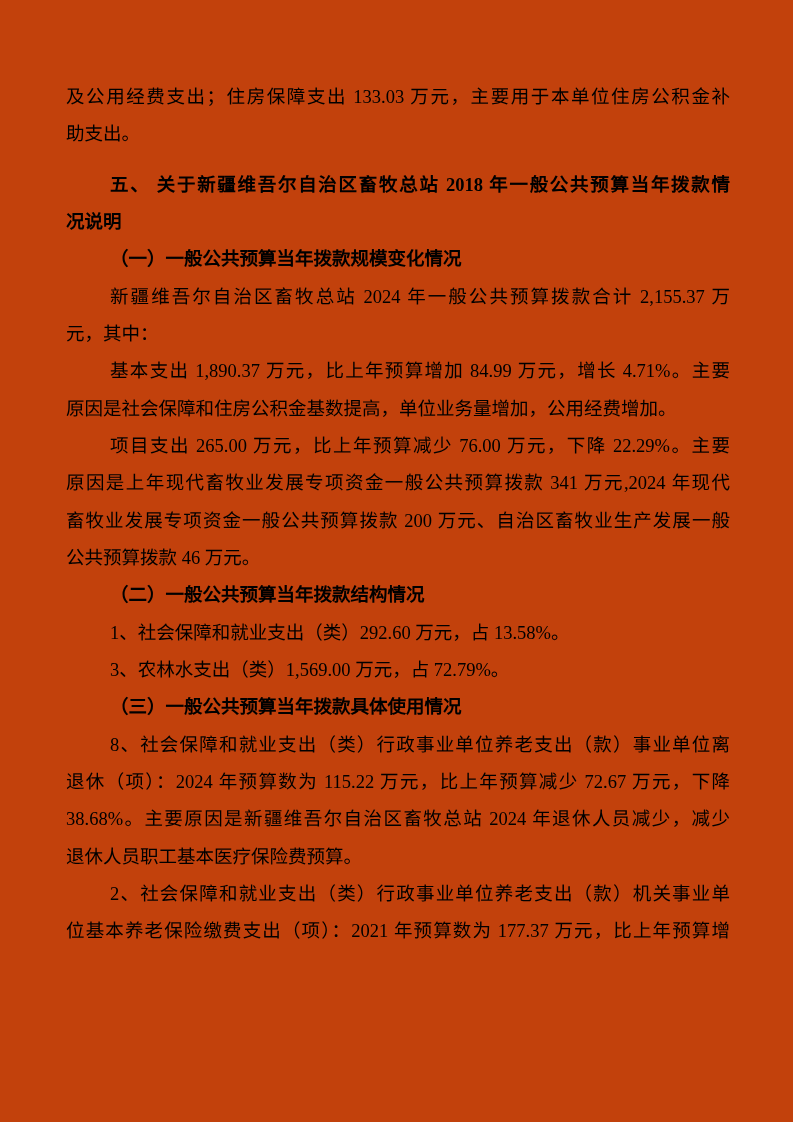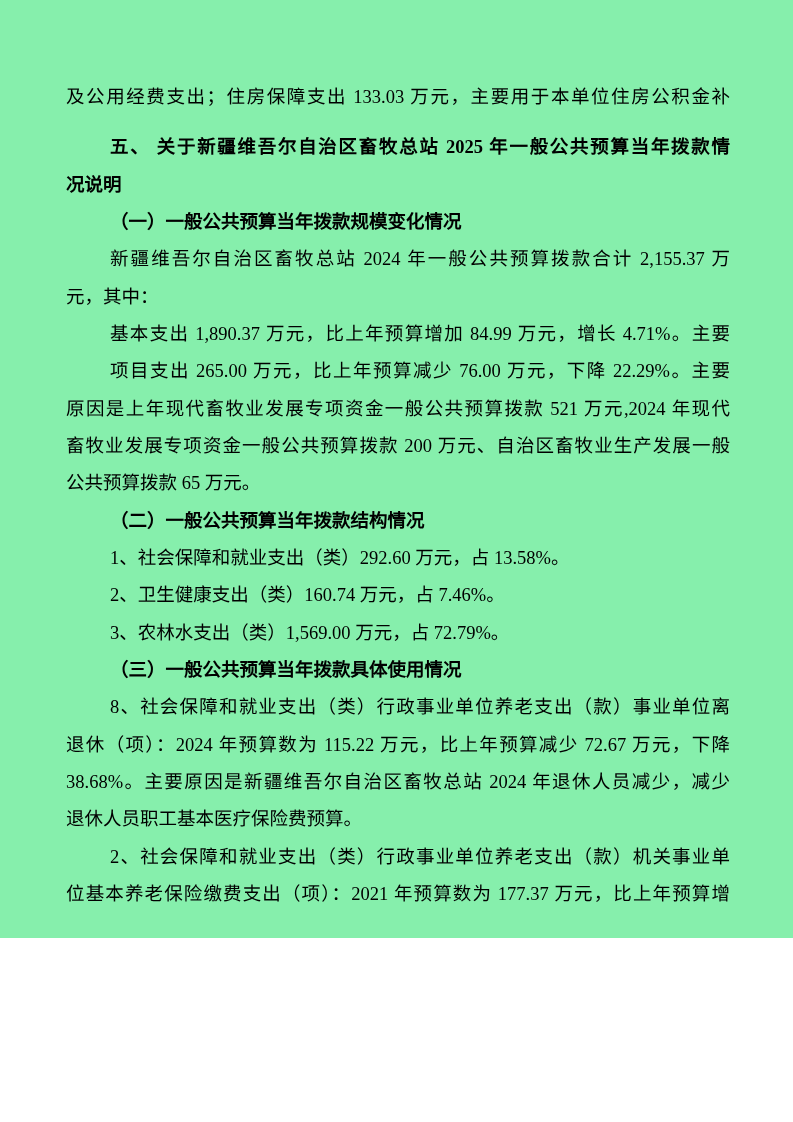--- a/index.html
+++ b/index.html
@@ -3,22 +3,22 @@
 <meta charset="utf-8">
 <style>
   html, body {
     margin: 0;
     padding: 0;
     background: #ffffff;
   }
   .page {
     position: relative;
     width: 793px;
-    height: 938px;
-    background: #86efac;
+    height: 1122px;
+    background: #c2410c;
     overflow: hidden;
     font-family: "Liberation Serif", "DejaVu Serif", serif;
     color: #000000;
   }
   .content {
     position: absolute;
     left: 66px;
     top: 79px;
     width: 664px;
     font-size: 18.5px;
@@ -53,56 +53,55 @@
   }
 </style>
 </head>
 <body>
 
 <div class="page">
   <div class="content">
 
     <div>
       <div class="line stretch">及公用经费支出；住房保障支出 133.03 万元，主要用于本单位住房公积金补</div>
+      <div class="line">助支出。</div>
     </div>
 
     <div>
-      <div class="line head indent stretch space-before">五、 关于新疆维吾尔自治区畜牧总站 2025 年一般公共预算当年拨款情</div>
+      <div class="line head indent stretch space-before">五、 关于新疆维吾尔自治区畜牧总站 2018 年一般公共预算当年拨款情</div>
       <div class="line head">况说明</div>
     </div>
 
     <div>
       <div class="line head indent">（一）一般公共预算当年拨款规模变化情况</div>
     </div>
 
     <div>
       <div class="line indent stretch">新疆维吾尔自治区畜牧总站 2024 年一般公共预算拨款合计 2,155.37 万</div>
       <div class="line">元，其中：</div>
     </div>
 
     <div>
       <div class="line indent stretch">基本支出 1,890.37 万元，比上年预算增加 84.99 万元，增长 4.71%。主要</div>
+      <div class="line">原因是社会保障和住房公积金基数提高，单位业务量增加，公用经费增加。</div>
     </div>
 
     <div>
       <div class="line indent stretch">项目支出 265.00 万元，比上年预算减少 76.00 万元，下降 22.29%。主要</div>
-      <div class="line stretch">原因是上年现代畜牧业发展专项资金一般公共预算拨款 521 万元,2024 年现代</div>
+      <div class="line stretch">原因是上年现代畜牧业发展专项资金一般公共预算拨款 341 万元,2024 年现代</div>
       <div class="line stretch">畜牧业发展专项资金一般公共预算拨款 200 万元、自治区畜牧业生产发展一般</div>
-      <div class="line">公共预算拨款 65 万元。</div>
+      <div class="line">公共预算拨款 46 万元。</div>
     </div>
 
     <div>
       <div class="line head indent">（二）一般公共预算当年拨款结构情况</div>
     </div>
 
     <div>
       <div class="line indent">1、社会保障和就业支出（类）292.60 万元，占 13.58%。</div>
-    </div>
-    <div>
-      <div class="line indent">2、卫生健康支出（类）160.74 万元，占 7.46%。</div>
     </div>
     <div>
       <div class="line indent">3、农林水支出（类）1,569.00 万元，占 72.79%。</div>
     </div>
 
     <div>
       <div class="line head indent">（三）一般公共预算当年拨款具体使用情况</div>
     </div>
 
     <div>

